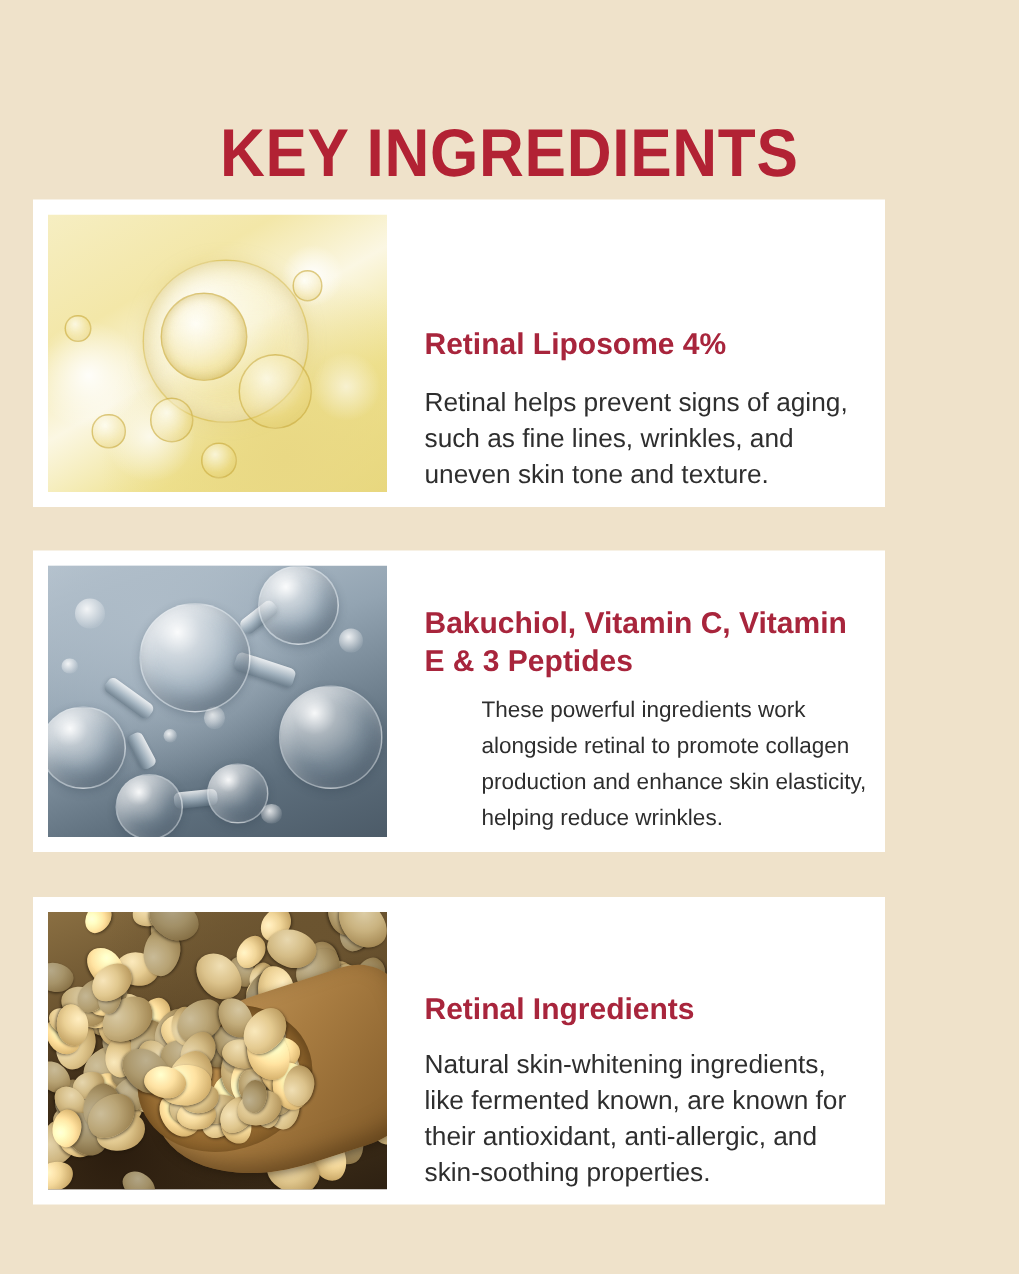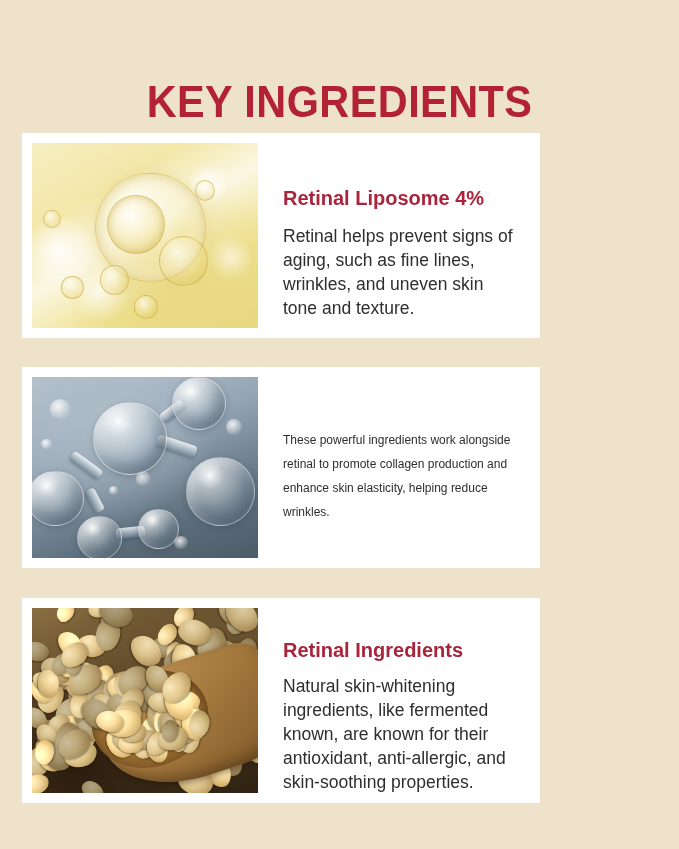--- a/index.html
+++ b/index.html
@@ -35,26 +35,26 @@
     font-weight: 700;
     letter-spacing: 0.5px;
     transform: scaleX(0.92);
     font-family: "Liberation Sans", sans-serif;
   }
 
   
   .card {
     position: absolute;
     left: 22px;
-    width: 518px;
+    width: 568px;
     background: #ffffff;
     box-sizing: border-box;
     padding: 10px;
     display: flex;
-    align-items: center;
+    align-items: flex-end;
   }
   #card-0 { top: 133px;  height: 205px; }
   #card-1 { top: 367px;  height: 201px; }
   #card-2 { top: 598px;  height: 205px; }
 
   .card-thumb {
     width: 226px;
     flex: 0 0 226px;
     align-self: stretch;
     position: relative;
@@ -83,21 +83,21 @@
     line-height: 24px;
     margin: 0;
     font-family: "Liberation Sans", sans-serif;
   }
 
   #card-0 .card-body { padding-top: 34px; }
   #card-0 .card-heading { margin-bottom: 13px; }
 
   #card-1 .card-body { padding-top: 17px; padding-right: 2px; }
   #card-1 .card-heading { margin-bottom: 8px; }
-  #card-1 .card-text { font-size: 12px; }
+  #card-1 .card-text { font-size: 15px; margin-left: 38px; }
 
   #card-2 .card-body { padding-top: 31px; }
   #card-2 .card-heading { margin-bottom: 11px; }
 
   
   .art-liposome {
     width: 100%;
     height: 100%;
     background:
       radial-gradient(circle at 78% 22%, rgba(255,255,255,0.95) 0%, rgba(255,255,255,0) 9%),
@@ -281,20 +281,21 @@
         <span class="mol-bond mb5"></span>
         <span class="mol-sphere ms2"></span>
         <span class="mol-sphere ms4"></span>
         <span class="mol-sphere ms5"></span>
         <span class="mol-sphere ms6"></span>
         <span class="mol-sphere ms3"></span>
         <span class="mol-sphere ms1"></span>
       </div>
     </div>
     <div class="card-body">
+      <h2 class="card-heading">Bakuchiol, Vitamin C, Vitamin E &amp; 3 Peptides</h2>
       <p class="card-text">These powerful ingredients work alongside retinal to promote collagen production and enhance skin elasticity, helping reduce wrinkles.</p>
     </div>
   </div>
 
   <div class="card" id="card-2">
     <div class="card-thumb">
       <div class="art-beans" id="beans-art">
         <span class="bean" style="width: 13.8858%; height: 12.7749%; left: 73.838%; top: 78.2918%; transform: rotate(73.3721deg); filter: brightness(0.75);"></span>
           <span class="bean" style="width: 10.2875%; height: 9.46454%; left: 89.6591%; top: 41.9481%; transform: rotate(-20.907deg); filter: brightness(1);"></span>
           <span class="bean" style="width: 13.0278%; height: 11.9856%; left: 93.0303%; top: 68.7188%; transform: rotate(-5.67204deg); filter: brightness(0.77);"></span>

